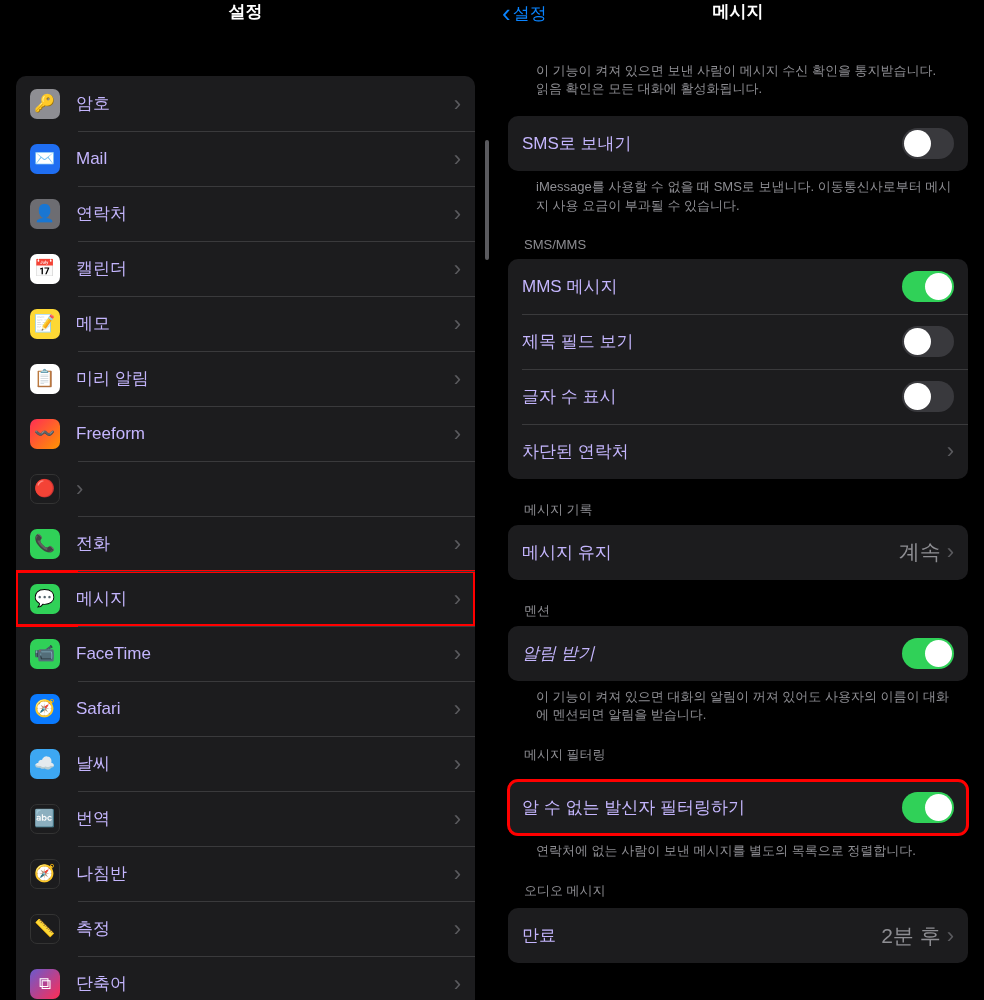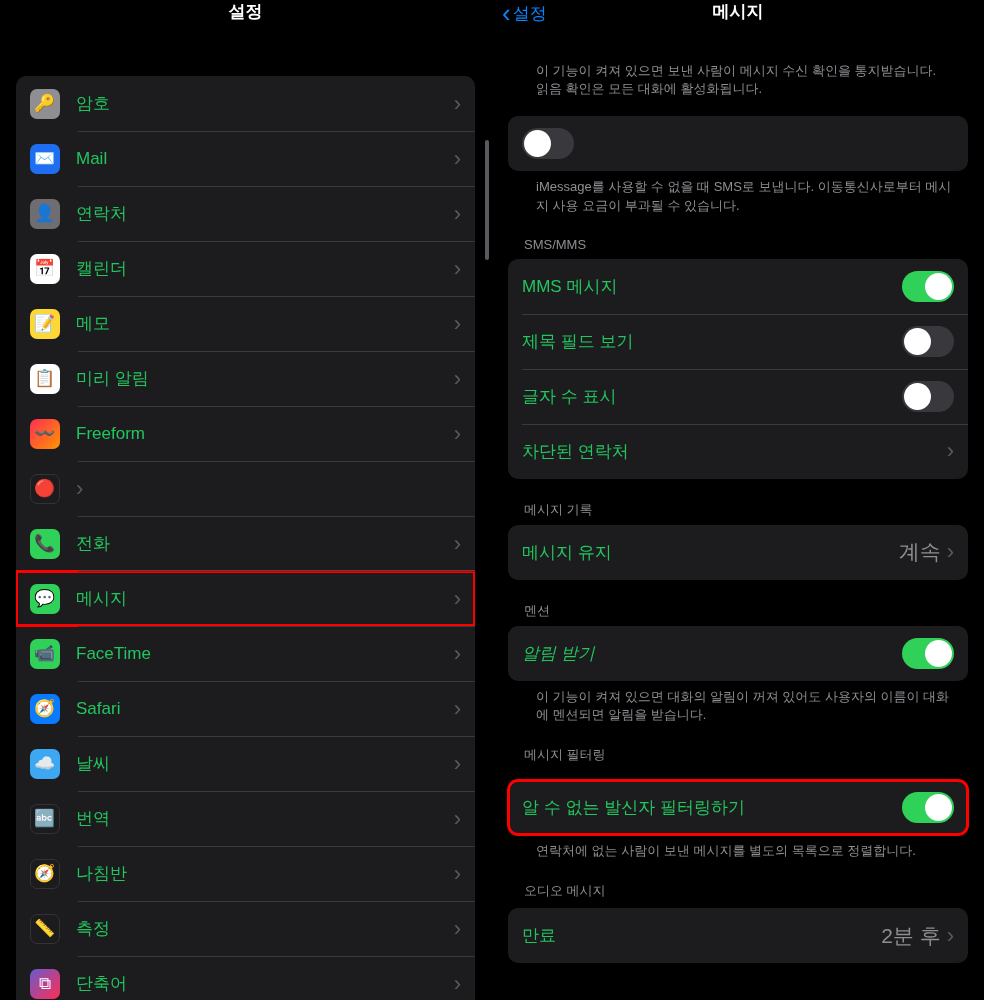--- a/index.html
+++ b/index.html
@@ -26,21 +26,21 @@
 .group.first { margin-top: 22px; }
 .row { display: flex; align-items: center; height: 55px; padding: 0 14px; position: relative; }
 .row + .row::before {
   content: ""; position: absolute; left: 62px; right: 0; top: 0;
   height: 1px; background: #3a3a3c;
 }
 .row.noicon + .row.noicon::before { left: 14px; }
 .row.noicon.first-row + .row.noicon::before { left: 14px; }
 
 .icon-box { width: 30px; height: 30px; border-radius: 7px; display: flex; align-items: center; justify-content: center; margin-right: 16px; font-size: 17px; flex-shrink: 0; }
-.row-label { font-size: 17px; flex: 1; color: #22c55e; }
+.row-label { font-size: 17px; flex: 1; color: #c4b5fd; }
 .row-value { font-size: 21px; color: #8e8e93; margin-right: 6px; }
 .chevron { color: #5a5a5e; font-size: 22px; font-weight: 300; }
 
 .switch { width: 52px; height: 31px; border-radius: 16px; position: relative; flex-shrink: 0; }
 .switch.on { background: #30d158; }
 .switch.off { background: #39393d; }
 .knob { width: 27px; height: 27px; border-radius: 50%; background: #fff; position: absolute; top: 2px; }
 .switch.on .knob { right: 2px; }
 .switch.off .knob { left: 2px; }
 
@@ -174,20 +174,21 @@
       <span>설정</span>
     </div>
     <div class="nav-title">메시지</div>
   </div>
 
   <div class="scroll">
     <div class="section-footer" style="margin-top:8px;">이 기능이 켜져 있으면 보낸 사람이 메시지 수신 확인을 통지받습니다. 읽음 확인은 모든 대화에 활성화됩니다.</div>
 
     <div class="group">
       <div class="row noicon">
+        <div class="row-label">SMS로 보내기</div>
         <div class="switch off">
             <div class="knob"></div>
           </div>
       </div>
     </div>
     <div class="section-footer">iMessage를 사용할 수 없을 때 SMS로 보냅니다. 이동통신사로부터 메시지 사용 요금이 부과될 수 있습니다.</div>
 
     <div class="section-header">SMS/MMS</div>
     <div class="group" style="margin-top:7px;">
       <div class="row noicon first-row">

